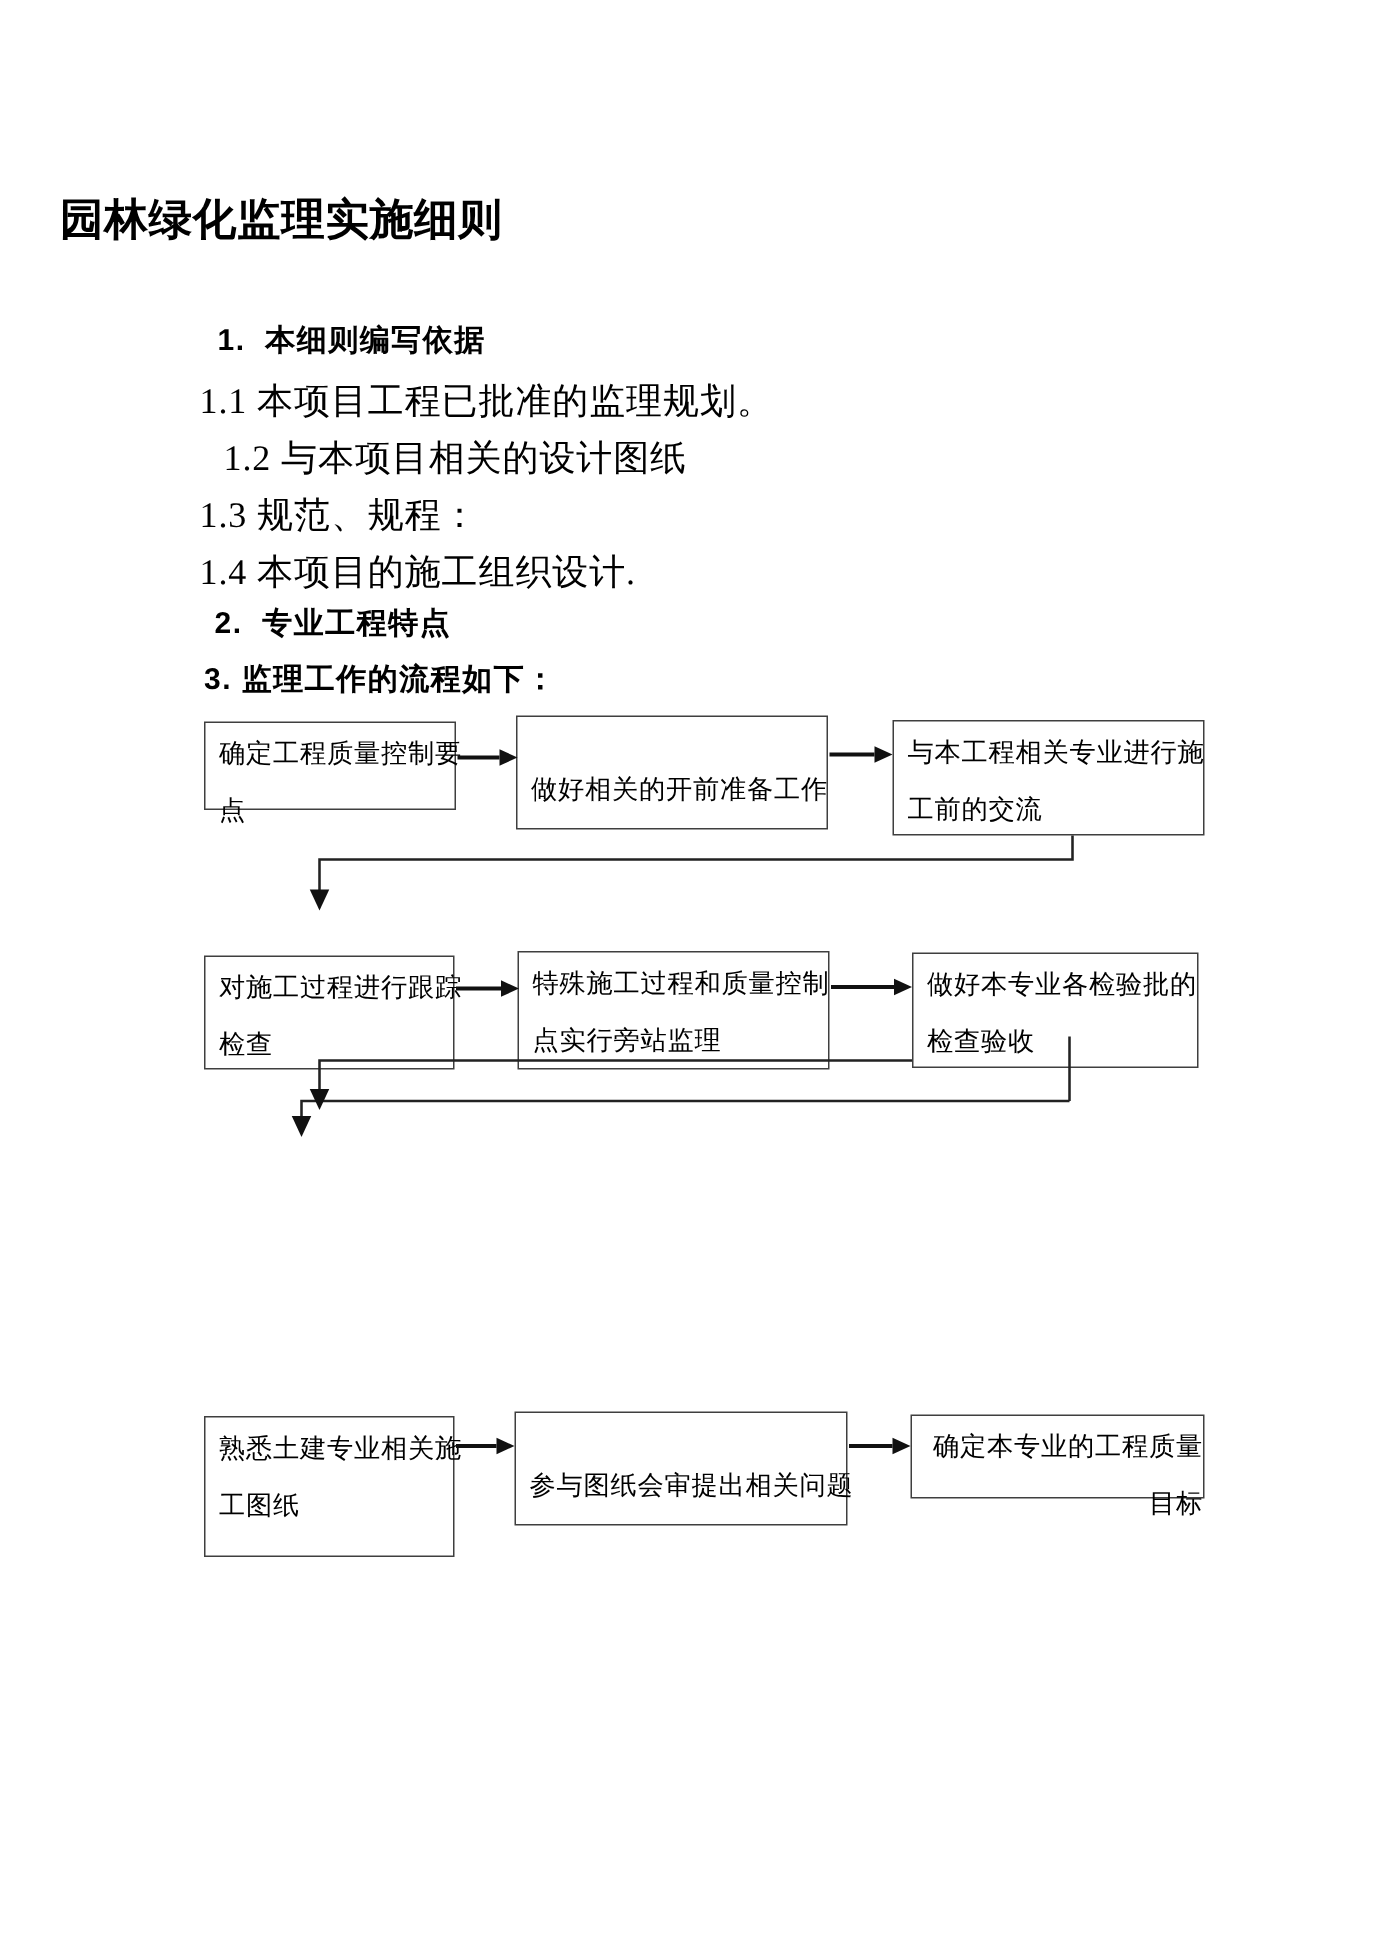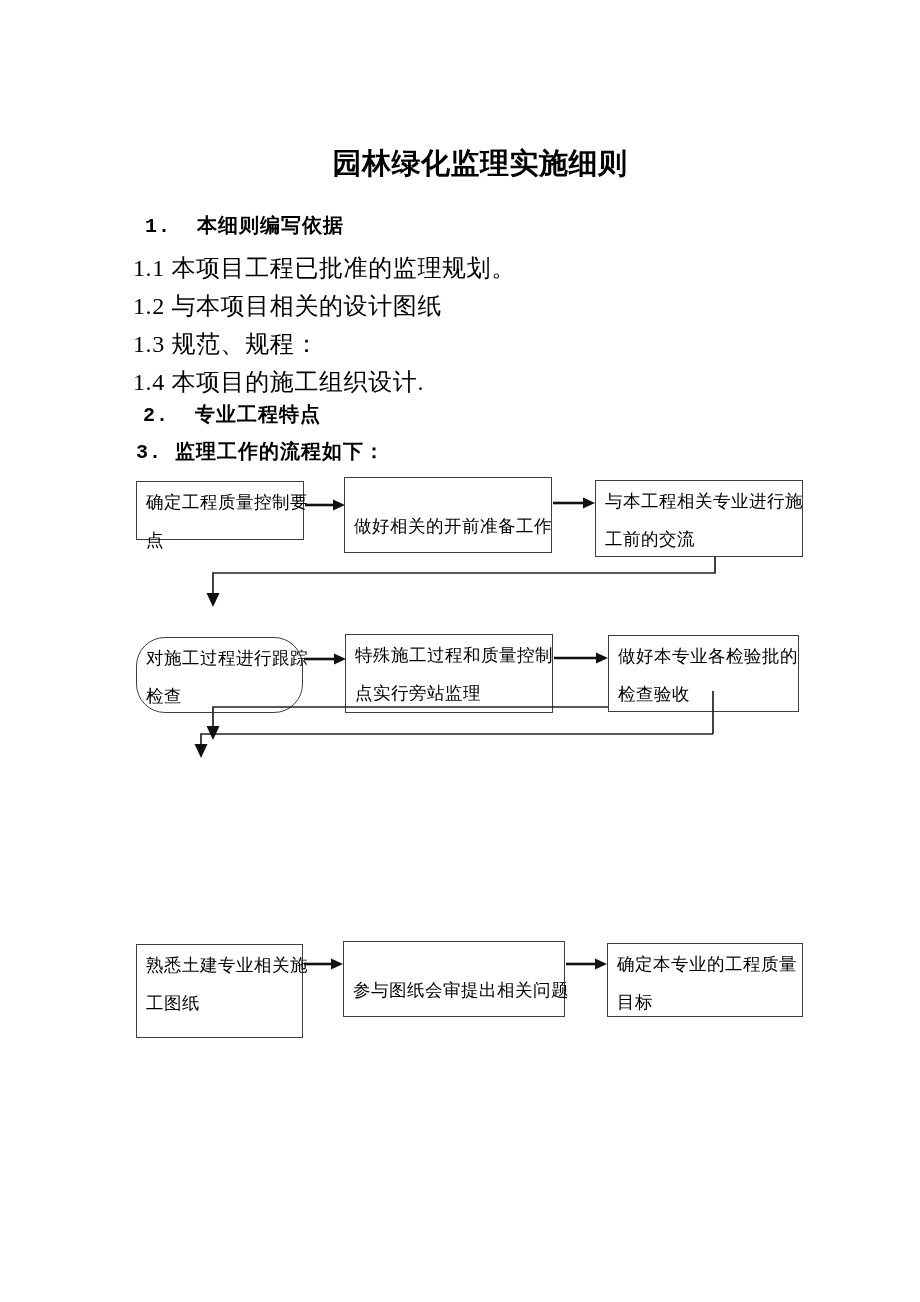--- a/index.html
+++ b/index.html
@@ -12,66 +12,65 @@
   body{
     width:920px;height:1302px;
     background:var(--bg);
     position:relative;
     font-family:"Liberation Serif","DejaVu Serif",serif;
     color:var(--ink);
   }
   .page{position:absolute;inset:0;background:var(--bg);overflow:hidden;}
 
   .doc-title{
-    position:absolute;top:131px;left:40px;right:0;margin:16px;
-    text-align:center;
+    position:absolute;top:131px;left:40px;right:0;margin:0;
     font-family:Liberation Sans, sans-serif;
     font-weight:bold;font-size:29px;line-height:1.15;
     letter-spacing:0.5px;
   }
   .hd{
     position:absolute;white-space:pre;
-    font-family:Liberation Mono, monospace;
+    font-family:Liberation Sans, sans-serif;
     font-weight:bold;font-size:20px;line-height:1.1;
     letter-spacing:1px;
   }
   .h1{left:145px;top:216px;}
   .h2{left:143px;top:405px;}
   .h3{left:136px;top:442px;}
 
   .para{
     position:absolute;left:133px;
     font-size:24px;line-height:1.15;letter-spacing:0.6px;
     white-space:pre;
   }
   .p11{top:255px;}
-  .p12{top:293px;}
+  .p12{top:293px;margin-left:16px;}
   .p13{top:331px;}
   .p14{top:369px;}
 
   .fbox{
     position:absolute;box-sizing:border-box;
     border:1.4px solid var(--border);
     background:#ffffff;
     font-size:17.5px;letter-spacing:0.5px;
     padding-top:1px;
   }
   .fbox .bl{line-height:38px;padding-left:9px;white-space:nowrap;}
   .fbox.center{display:flex;align-items:center;padding-top:24px;}
   .fbox.center .bl{line-height:1;}
 
   .b11{left:136px;top:481px;width:168px;height:59px;}
   .b12{left:344px;top:477px;width:208px;height:76px;}
   .b13{left:595px;top:480px;width:208px;height:77px;}
-  .b21{left:136px;top:637px;width:167px;height:76px;border-radius:29px;}
+  .b21{left:136px;top:637px;width:167px;height:76px;}
   .b22{left:345px;top:634px;width:208px;height:79px;}
   .b23{left:608px;top:635px;width:191px;height:77px;}
   .b31{left:136px;top:944px;width:167px;height:94px;}
   .b32{left:343px;top:941px;width:222px;height:76px;}
-  .b33{left:607px;top:943px;width:196px;height:74px;}
+  .b33{left:607px;top:943px;width:196px;height:56px;text-align:right;}
 
   .overlay{position:absolute;left:0;top:0;pointer-events:none;}
 </style>
 </head>
 <body>
 
 <div class="page">
 
   <h1 class="doc-title">园林绿化监理实施细则</h1>
 

